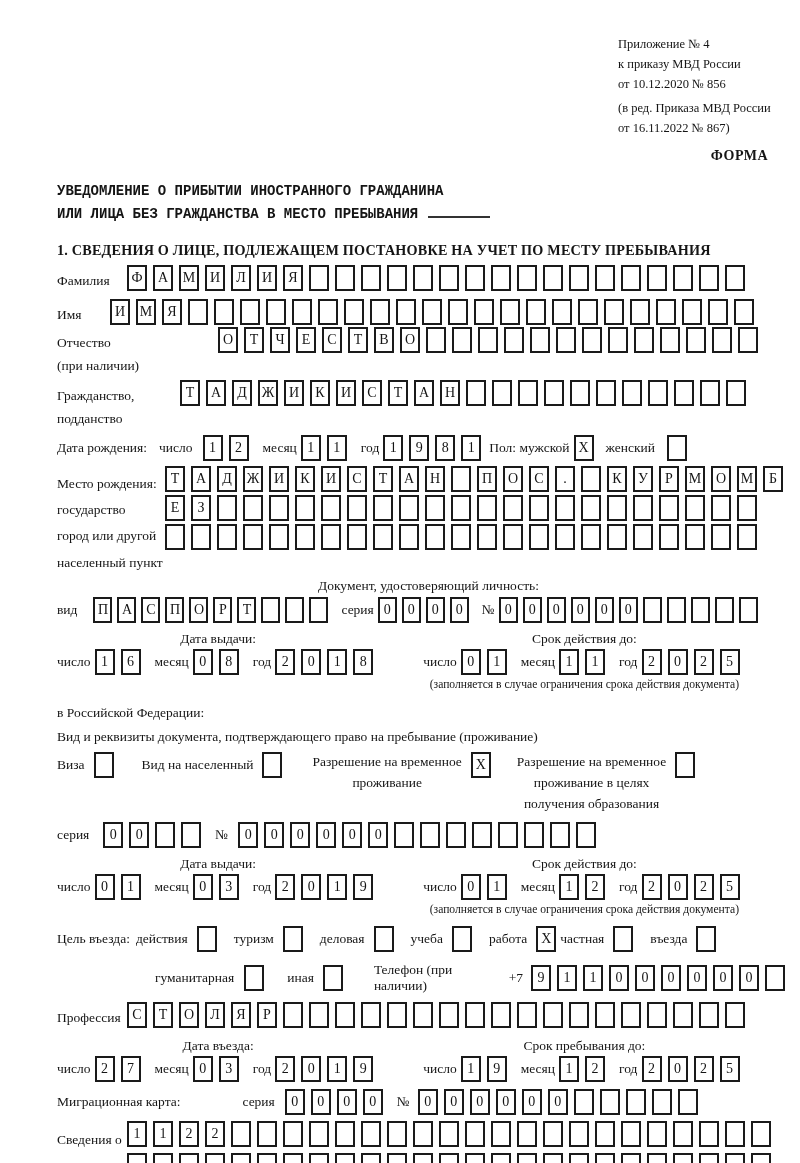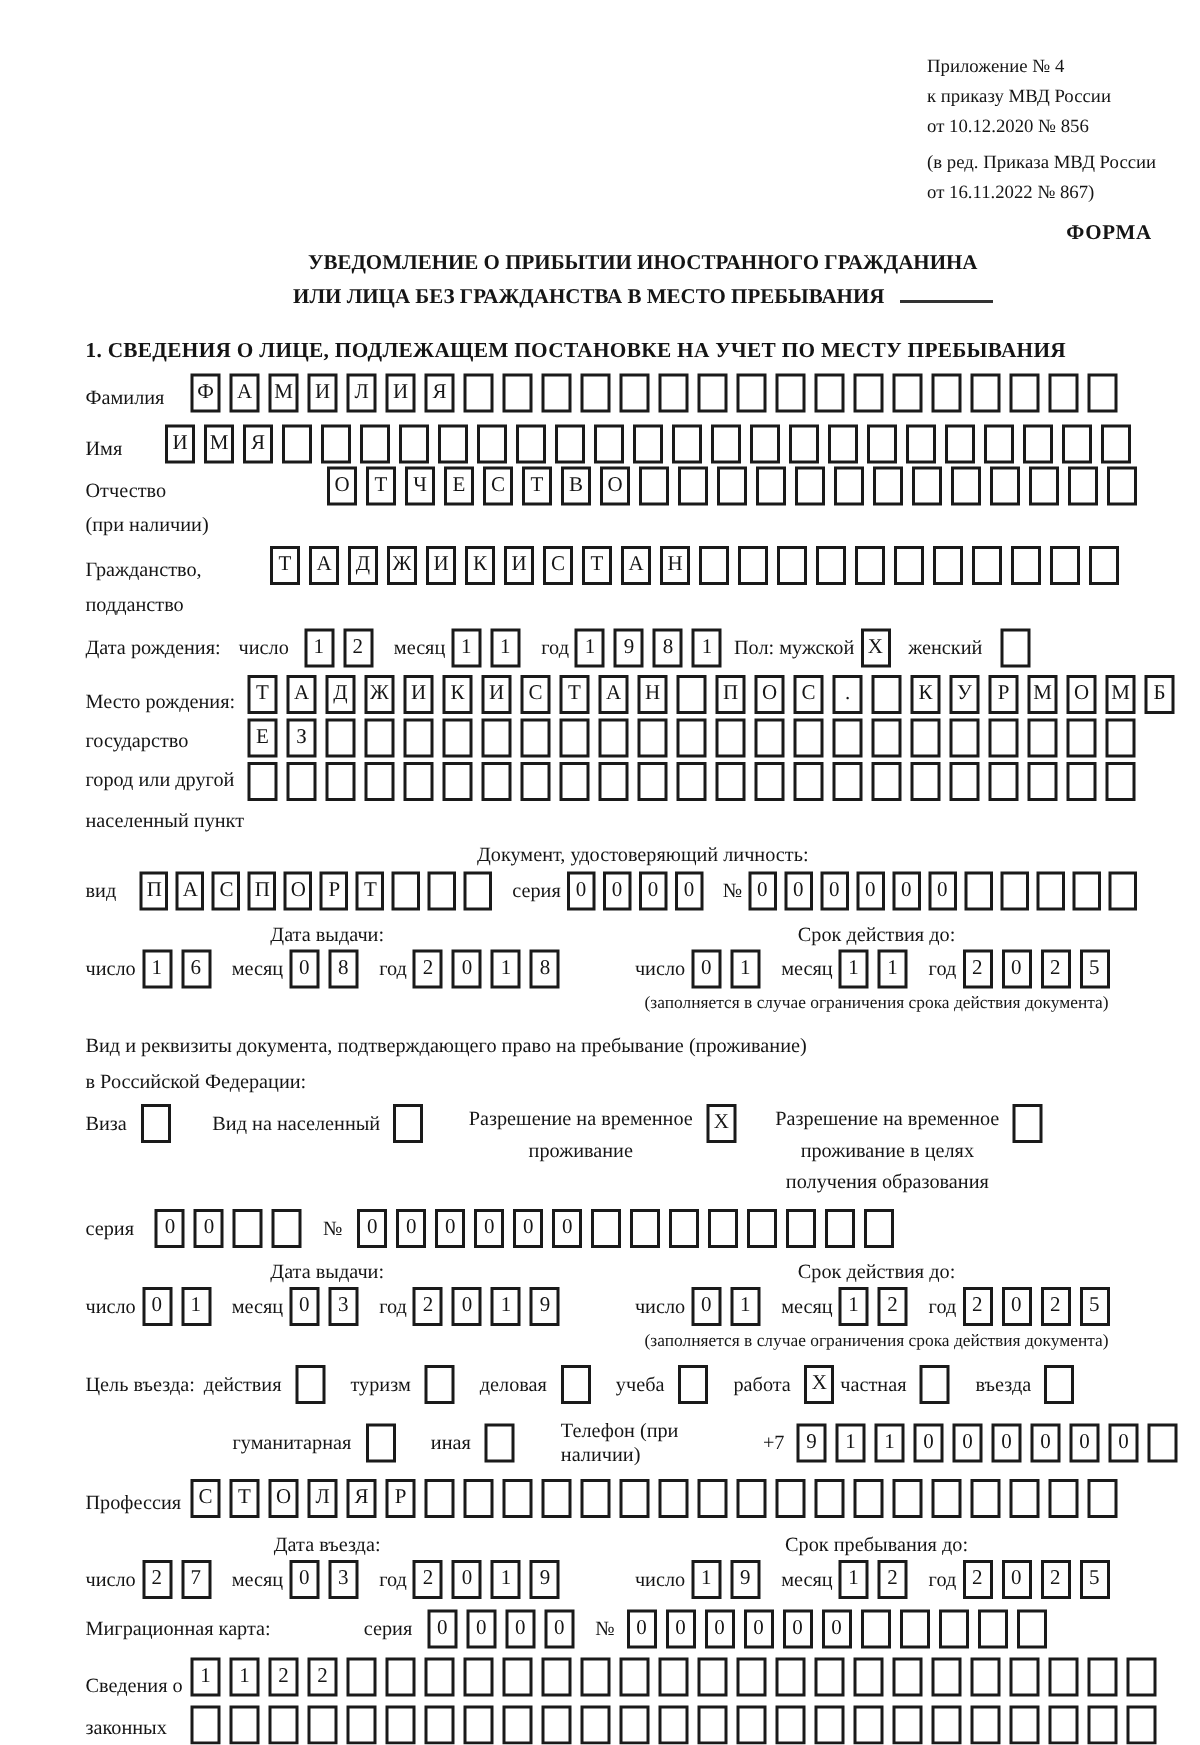--- a/index.html
+++ b/index.html
@@ -6,21 +6,21 @@
   body{width:800px;height:1163px;overflow:hidden;color:#151515;
        font-family:"Liberation Serif","DejaVu Serif",serif;font-size:13.5px;}
   .page{box-sizing:border-box;width:800px;height:1163px;padding:34px 0 0 57px;}
 
   
   .ref{margin-left:561px;font-size:12.5px;line-height:1.6;}
   .ref .gap{height:4px;}
   .forma{margin:10px 32px 0 0;text-align:right;font-weight:bold;font-size:14px;letter-spacing:.5px;}
 
   
-  .title{margin-top:0;text-align:center;font-weight:bold;font-size:14px;line-height:1.65;}
+  .title{margin-top:16px;text-align:left;font-weight:bold;font-size:14px;line-height:1.65;font-family:Liberation Mono, monospace;}
   .blank-line{display:inline-block;width:62px;border-bottom:2px solid #333;margin-left:10px;vertical-align:baseline;}
   .section{margin-top:16px;font-weight:bold;font-size:14.2px;letter-spacing:.2px;}
 
   
   .frow{display:flex;align-items:flex-start;margin-top:6px;}
   .flabel{flex:0 0 auto;padding-top:5px;line-height:1.7;}
   .cells{display:flex;flex-wrap:nowrap;}
   .cell{box-sizing:border-box;flex:0 0 auto;width:20px;height:26px;margin-right:6px;
         border:2px solid #1a1a1a;background:#fff;text-align:center;
         font-size:14px;line-height:21px;}
@@ -394,22 +394,22 @@
             <span class="cell">0</span>
             <span class="cell">2</span>
             <span class="cell">5</span>
           </span>
       </div>
       <div class="dnote">(заполняется в случае ограничения срока действия документа)</div>
     </div>
   </div>
 
   <div class="plain">
+    <div>в Российской Федерации:</div>
     <div>Вид и реквизиты документа, подтверждающего право на пребывание (проживание)</div>
-    <div>в Российской Федерации:</div>
   </div>
 
   <div class="visa-row">
     <div class="opt">
       <span class="optlbl">Виза</span>
       <span class="cells cbxh">
           <span class="cell"></span>
         </span>
     </div>
     <div class="opt" style="margin-left:28px">

